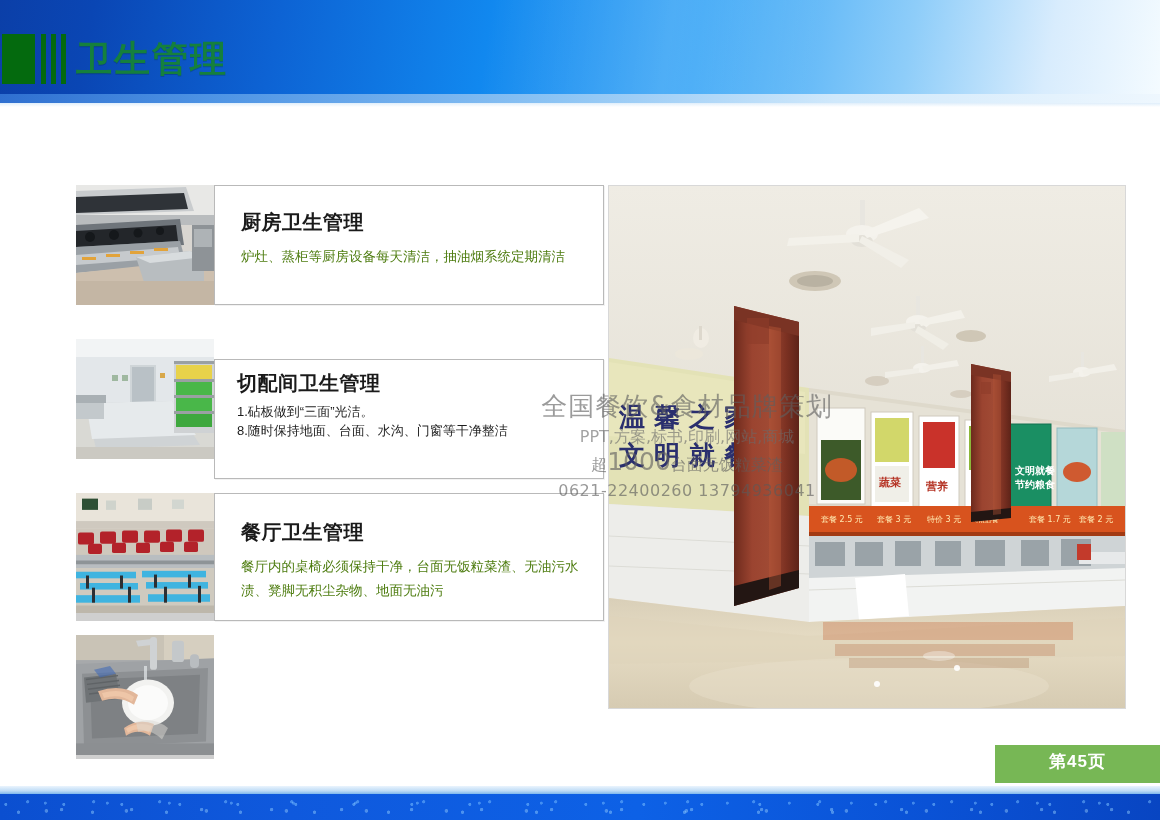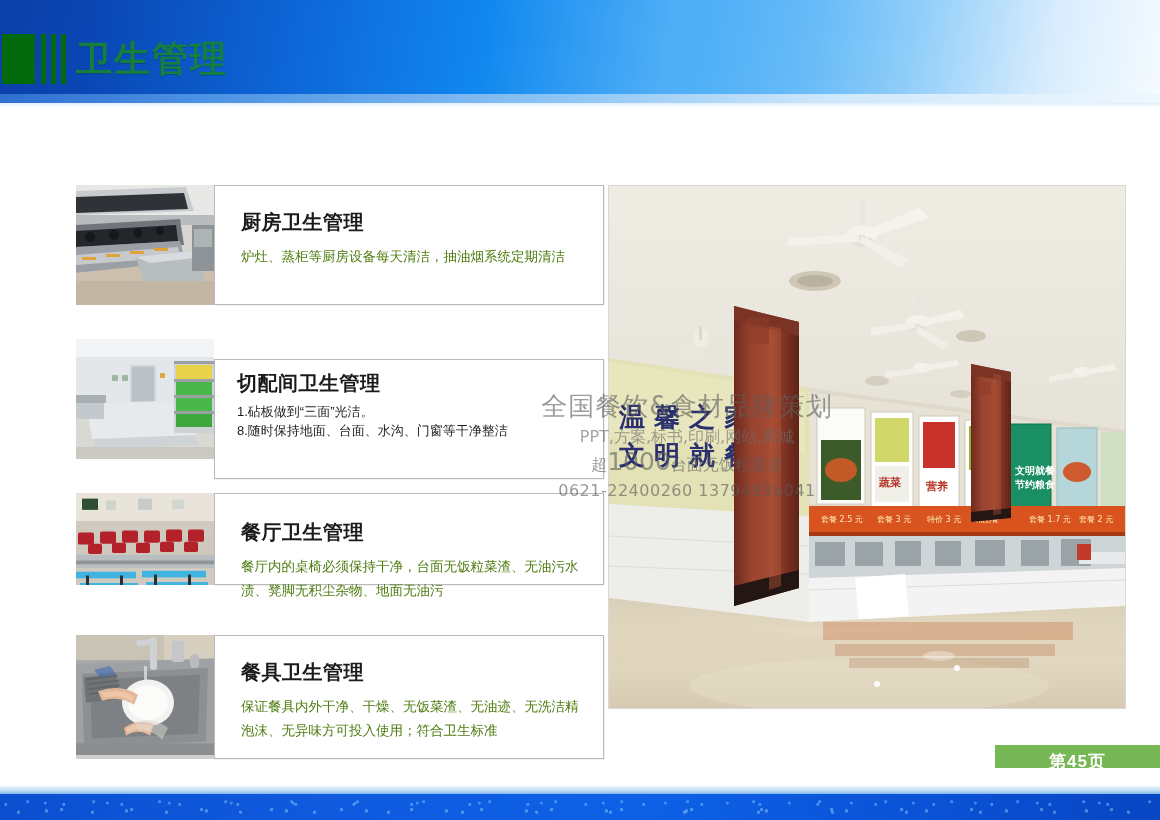--- a/index.html
+++ b/index.html
@@ -87,21 +87,21 @@
     margin-top:9px; font-size:13.5px; color:#4d7c0f; line-height:24px;
   }
   .card .c-list{ margin-top:5px; }
   .card .c-list div{ font-size:13px; color:#1d1d1d; line-height:19px; font-weight:normal;}
 
   .card.c1 .body{ padding-left:26px; padding-top:22px;}
   .card.c2 .body{ padding-left:22px; padding-top:9px;margin-top:20px;}
   .card.c3 .body{ padding-left:26px; padding-top:24px;}
   .card.c4 .body{ padding-left:26px; padding-top:22px;}
   .card.c3{ height:128px; }
-  .card.c3 .thumb,.card.c3 .body{ height:92px; }
+  .card.c3 .thumb,.card.c3 .body{ height:128px; }
   .card.c4{ height:124px; }
   .card.c4 .thumb,.card.c4 .body{ height:124px; }
 
   
   .photo{
     position:absolute; left:608px; top:185px; width:518px; height:524px;
     border:1px solid #d8d8d8; overflow:hidden; background:#efe7d8;
   }
   .photo svg{ display:block; width:516px; height:522px; }
 
@@ -113,21 +113,21 @@
     font-family:"DejaVu Sans","Liberation Sans",sans-serif;
   }
   .wm1{ font-size:26px; letter-spacing:1px; line-height:36px; color:#5f5f5f;}
   .wm2{ font-size:16px; line-height:24px; margin-top:1px; color:#6b6b6b;}
   .wm3{ font-size:16px; line-height:26px; color:#5f5f5f;}
   .wm3 b{ font-size:25px; font-weight:normal; letter-spacing:0px;margin-top:36px;}
   .wm4{ font-size:16px; line-height:26px; letter-spacing:.5px; color:#5a5a5a;}
 
   
   .page-badge{
-    position:absolute; left:995px; top:745px; width:165px; height:23px;
+    position:absolute; left:995px; top:745px; width:165px; height:38px;
     background:#77b755; color:#ffffff;
     font-size:17px; line-height:34px; text-align:center; font-weight:bold;
     letter-spacing:1px;
   }
 
   
   .footer-strip{
     position:absolute; left:0; top:786px; width:1160px; height:8px;
     background:linear-gradient(180deg,#eaf4fd 0%,#bfdcf6 60%,#7fb8ec 100%);
   }
@@ -319,24 +319,20 @@
         <ellipse cx="72" cy="70" rx="26" ry="24" fill="#f2f2f0"></ellipse>
         <ellipse cx="72" cy="70" rx="20" ry="18" fill="#fbfbfa"></ellipse>
         <path d="M22 58 Q46 50 62 62 L58 72 Q44 62 26 68 Z" fill="#e2b79a"></path>
         <path d="M26 60 Q46 54 58 64 L56 69 Q44 60 28 65 Z" fill="#eec6a8"></path>
         <path d="M48 96 Q62 86 78 92 L74 104 Q62 96 50 104 Z" fill="#e2b79a"></path>
         <path d="M50 97 Q62 89 76 94 L73 101 Q62 94 52 101 Z" fill="#eec6a8"></path>
         <path d="M60 90 Q78 84 92 96 L86 108 Q74 96 62 100 Z" fill="#dcd9d4" opacity=".5"></path>
         <rect x="0" y="112" width="138" height="12" fill="#8c8f92"></rect>
       </svg>
     </div>
-    <div class="body">
-      <div class="c-title">餐具卫生管理</div>
-      <div class="c-desc">保证餐具内外干净、干燥、无饭菜渣、无油迹、无洗洁精泡沫、无异味方可投入使用；符合卫生标准</div>
-    </div>
   </div>
 
 </div>
 
 <div class="photo">
   <svg viewBox="0 0 516 522" preserveAspectRatio="none">
     <defs>
       <linearGradient id="ceil" x1="0" y1="0" x2="0" y2="1">
         <stop offset="0%" stop-color="#efece4"></stop>
         <stop offset="100%" stop-color="#e3dfd4"></stop>

